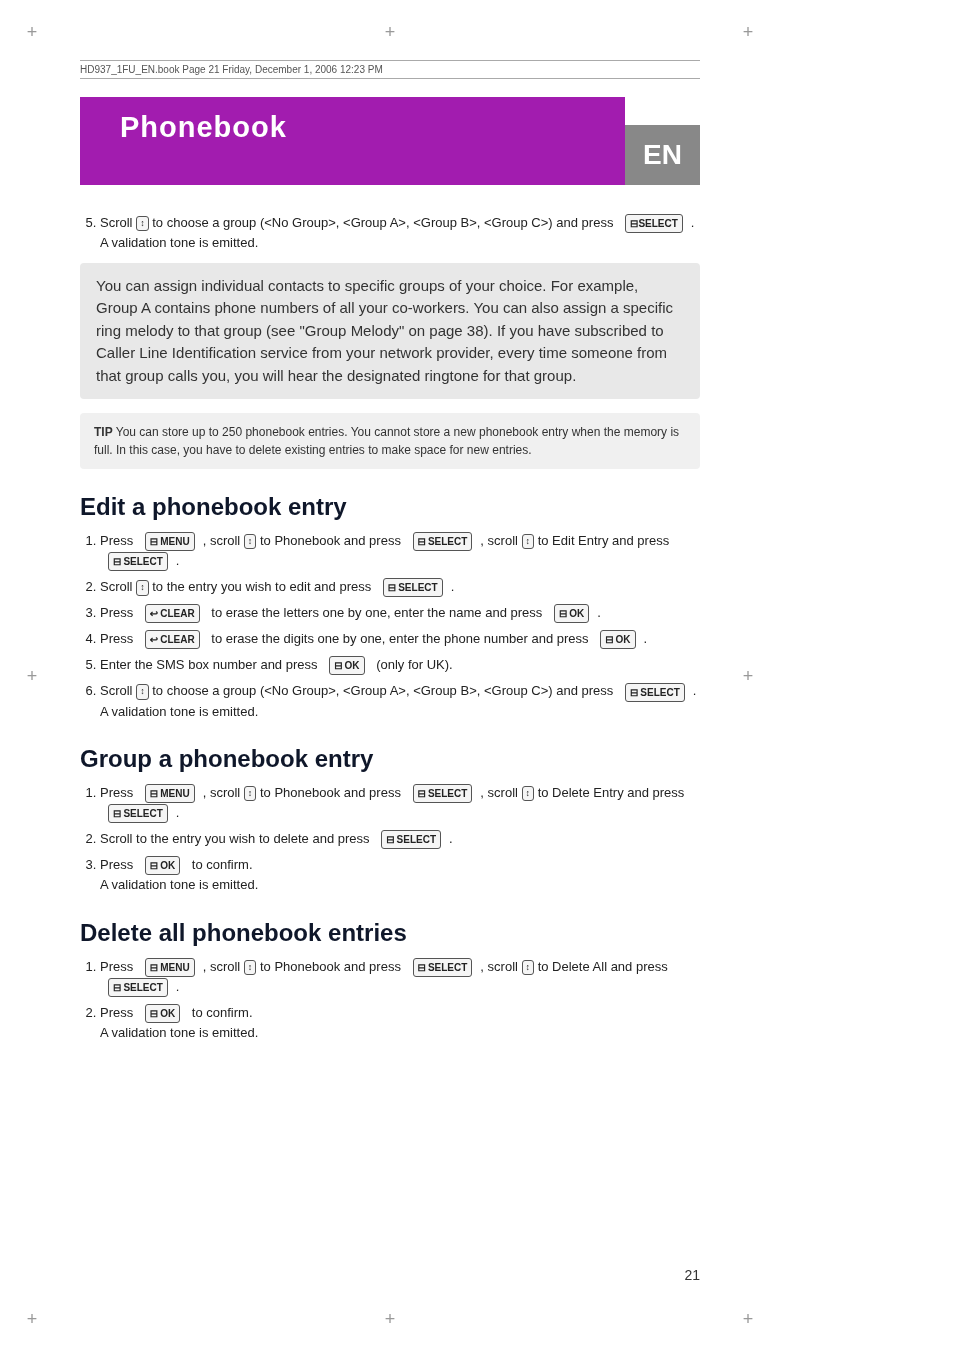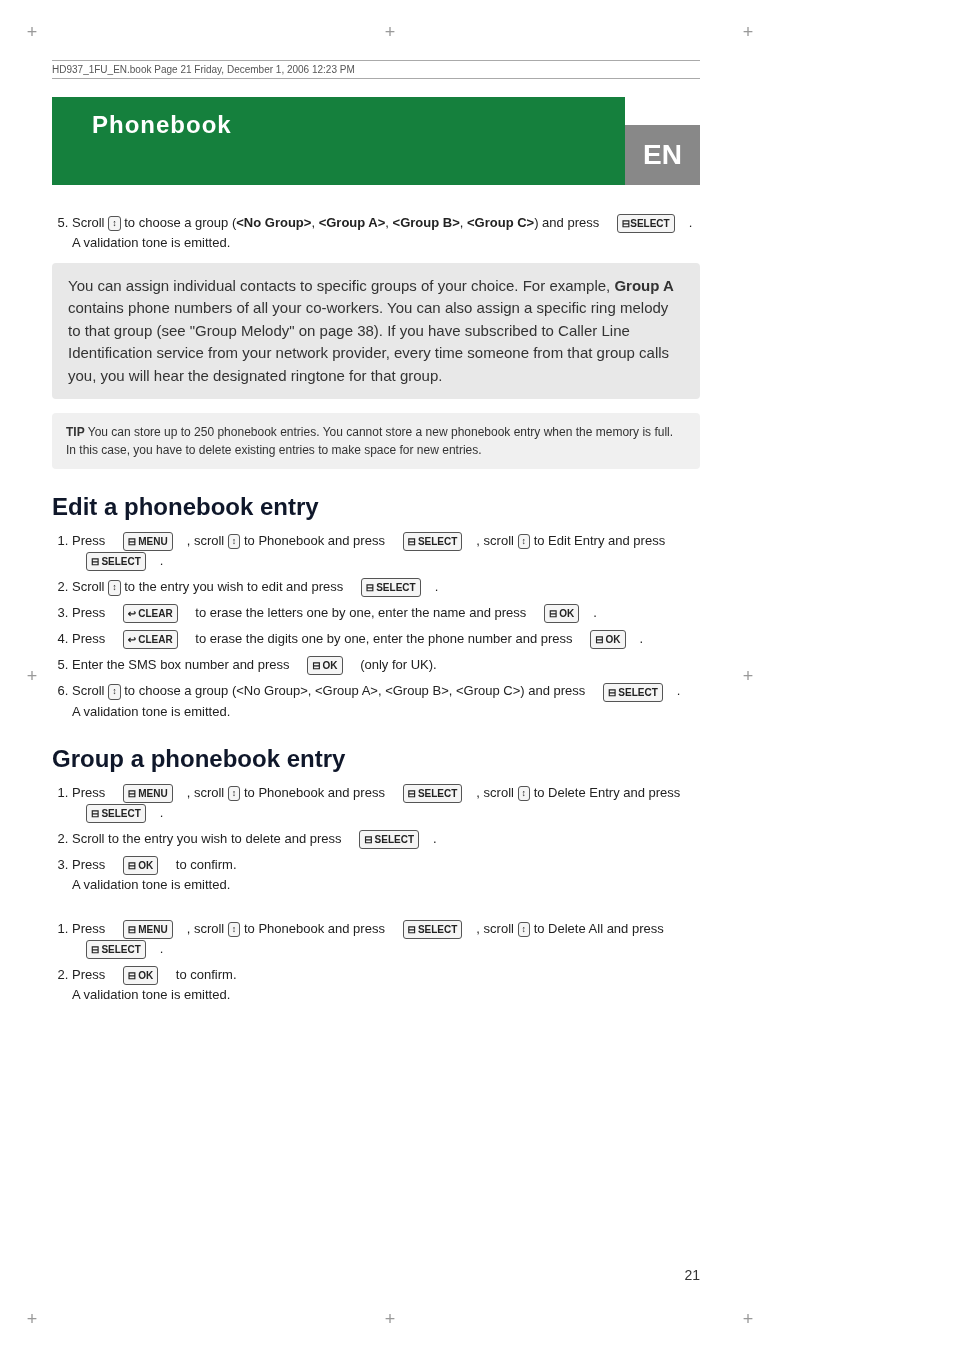--- a/index.html
+++ b/index.html
@@ -10,34 +10,34 @@
       font-family: Arial, Helvetica, sans-serif;
       font-size: 13px;
       color: #222;
       position: relative;
     }
 
     .page {
       width: 780px;
       min-height: 1351px;
       background: #fff;
-      padding: 60px 80px 60px 52px;
+      padding: 60px 80px 60px 80px;
       position: relative;
     }
 
     
     .header-bar {
       display: flex;
       align-items: stretch;
       margin-bottom: 28px;
     }
     .header-title-box {
-      background: #15803d;
+      background: #a21caf;
       color: #fff;
-      font-size: 24px;
+      font-size: 29px;
       font-weight: bold;
       padding: 14px 40px;
       flex: 1;
       letter-spacing: 1px;
     }
     .header-en-box {
       background: #888888;
       color: #fff;
       font-size: 28px;
       font-weight: bold;
@@ -109,21 +109,21 @@
     .btn {
       display: inline-flex;
       align-items: center;
       border: 1px solid #555;
       border-radius: 3px;
       padding: 1px 4px;
       font-size: 10px;
       font-weight: bold;
       background: #f5f5f5;
       color: #222;
-      margin: 0 14px;
+      margin: 0 8px;
       white-space: nowrap;
       vertical-align: middle;
     }
 
     .scroll-icon {
       display: inline-block;
       border: 1px solid #555;
       border-radius: 3px;
       padding: 0 3px;
       font-size: 9px;
@@ -159,21 +159,21 @@
     .ch-tr { top: 22px; right: 22px; }
     .ch-bl { bottom: 22px; left: 22px; }
     .ch-br { bottom: 22px; right: 22px; }
 
     
     .ch-tc { top: 22px; left: 50%; transform: translateX(-50%); }
     .ch-bc { bottom: 22px; left: 50%; transform: translateX(-50%); }
     .ch-ml { top: 50%; left: 22px; transform: translateY(-50%); }
     .ch-mr { top: 50%; right: 22px; transform: translateY(-50%); }
 
-    b { font-weight: bold; }
+    b { font-weight: normal; }
   </style>
 </head>
 <body>
 
 <div class="page">
 
   <div class="crosshair ch-tl"></div>
   <div class="crosshair ch-tr"></div>
   <div class="crosshair ch-bl"></div>
   <div class="crosshair ch-br"></div>
@@ -242,20 +242,21 @@
         Scroll to the entry you wish to delete and press <span class="btn">⊟ SELECT</span>.
       </li>
       <li>
         Press <span class="btn">⊟ OK</span> to confirm.<br>
         A validation tone is emitted.
       </li>
     </ol>
   </div>
 
   <div class="section">
+    <div class="section-title">Delete all phonebook entries</div>
     <ol>
       <li>
         Press <span class="btn">⊟ MENU</span>, scroll <span class="scroll-icon">↕</span> to Phonebook and press <span class="btn">⊟ SELECT</span>, scroll <span class="scroll-icon">↕</span> to Delete All and press <span class="btn">⊟ SELECT</span>.
       </li>
       <li>
         Press <span class="btn">⊟ OK</span> to confirm.<br>
         A validation tone is emitted.
       </li>
     </ol>
   </div>

